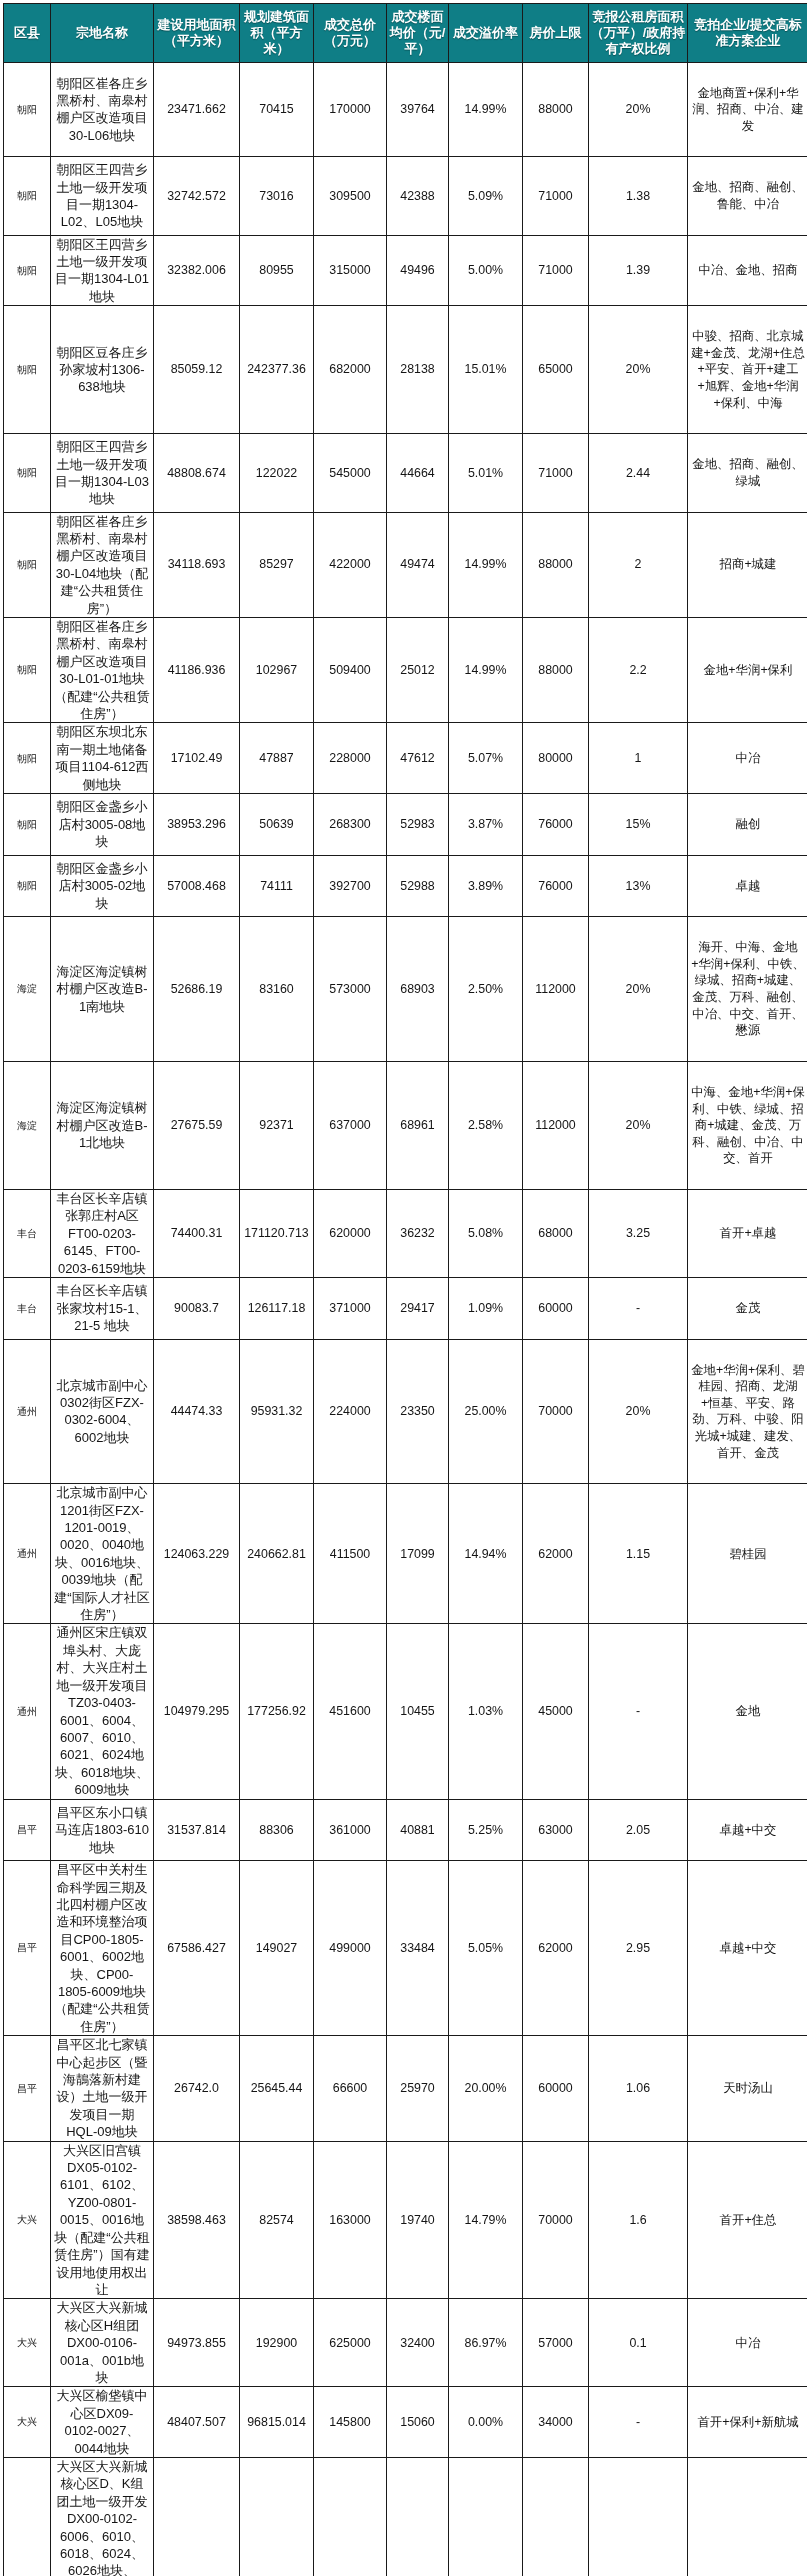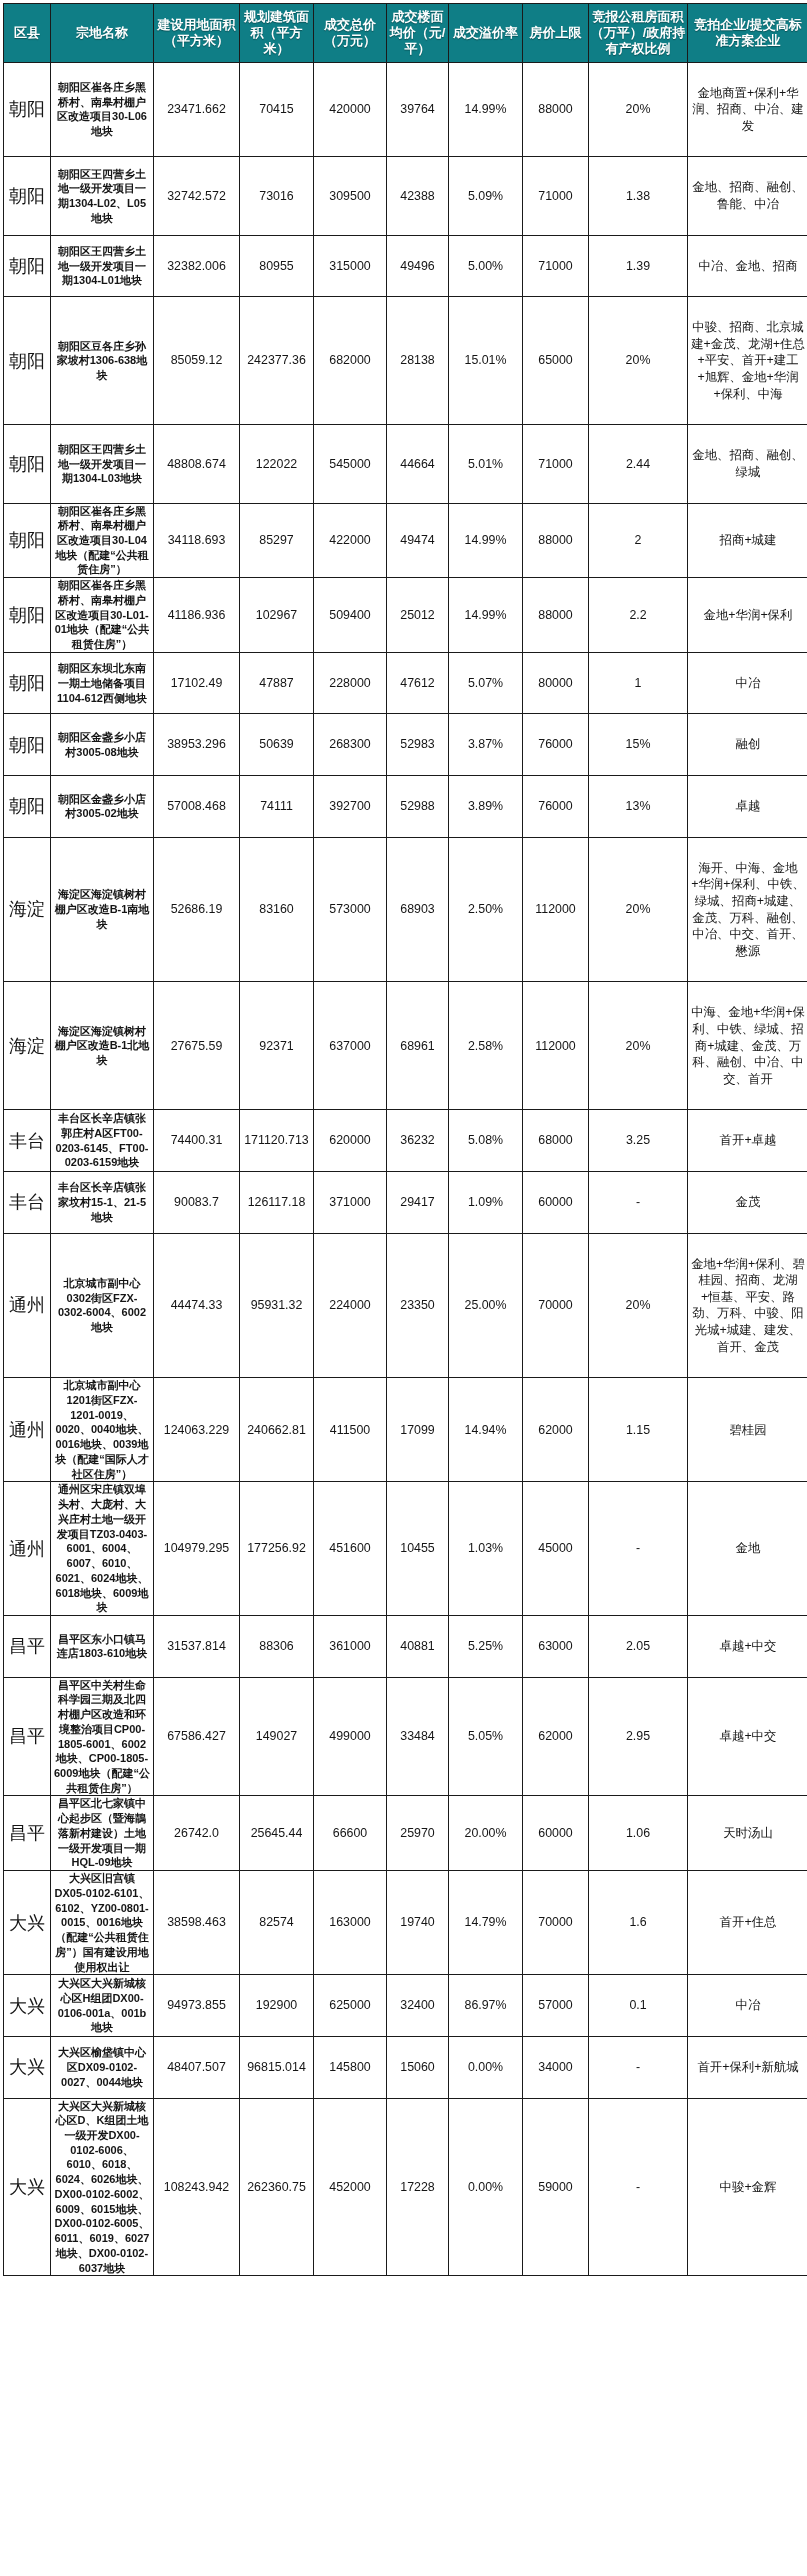--- a/index.html
+++ b/index.html
@@ -40,23 +40,23 @@
   }
   tbody td{
     font-size:12.4px;
     line-height:1.34;
     text-align:center;
     vertical-align:middle;
     padding:7px 2px;
     color:var(--cell-text);
     background:var(--row-bg);
   }
-  tbody td.col-name{font-size:11px;padding:0 3px;font-weight:bold;}
+  tbody td.col-name{font-size:13px;padding:0 3px;}
   tbody td.col-bidders{font-size:12.4px;padding:22px 3px;}
-  tbody td.col-district{font-size:18px;}
+  tbody td.col-district{font-size:10px;}
 </style>
 </head>
 <body>
 
 <div class="table-wrap">
   <table>
     <colgroup>
       <col style="width:47px">
         <col style="width:103px">
         <col style="width:86px">
@@ -81,21 +81,21 @@
           <th>竞报公租房面积（万平）/政府持有产权比例</th>
           <th>竞拍企业/提交高标准方案企业</th>
         </tr>
     </thead>
     <tbody>
         <tr>
           <td class="col-district">朝阳</td>
           <td class="col-name">朝阳区崔各庄乡黑桥村、南皋村棚户区改造项目30-L06地块</td>
           <td class="col-land_area">23471.662</td>
           <td class="col-plan_area">70415</td>
-          <td class="col-total_price">420000</td>
+          <td class="col-total_price">170000</td>
           <td class="col-floor_price">39764</td>
           <td class="col-premium_rate">14.99%</td>
           <td class="col-price_cap">88000</td>
           <td class="col-public_rental">20%</td>
           <td class="col-bidders">金地商置+保利+华润、招商、中冶、建发</td>
         </tr>
         <tr>
           <td class="col-district">朝阳</td>
           <td class="col-name">朝阳区王四营乡土地一级开发项目一期1304-L02、L05地块</td>
           <td class="col-land_area">32742.572</td>

